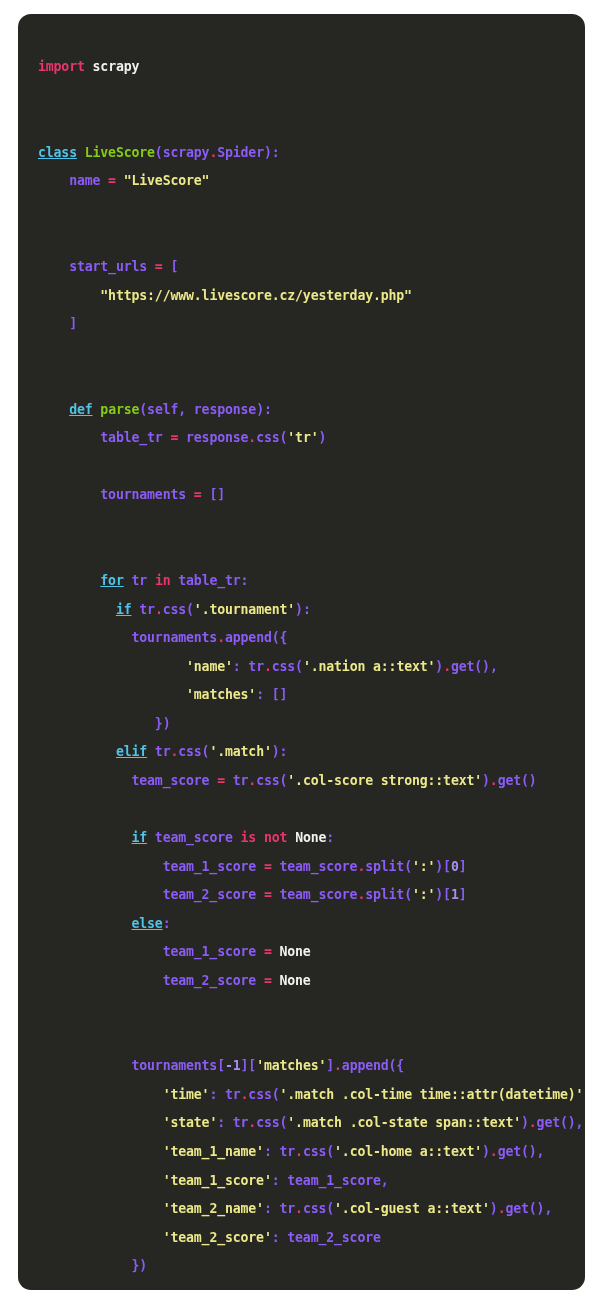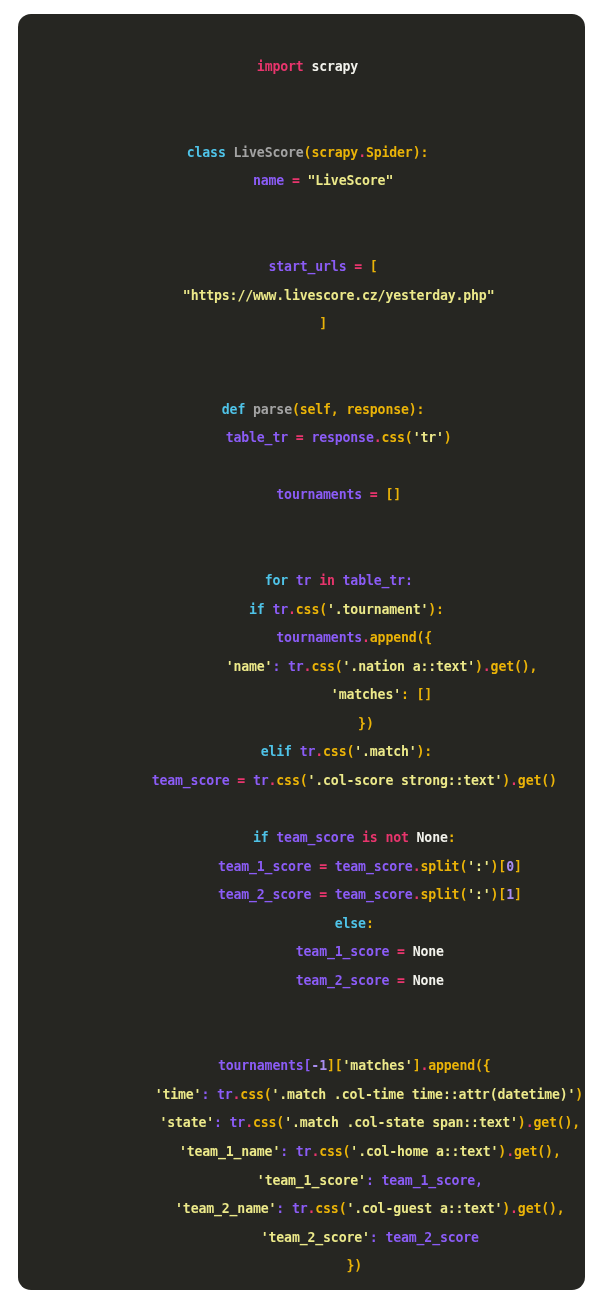--- a/index.html
+++ b/index.html
@@ -32,34 +32,33 @@
     font-size: 13.2px;
     font-weight: bold;
     line-height: 28.55px;
     letter-spacing: -0.15px;
     color: #f2f2ec;
   }
   .ln {
     display: block;
     white-space: pre;
     height: 28.55px;
-    padding-left: 12px;
+    padding-left: 20px;
     overflow: hidden;
-    text-align: center;
   }
   .tok { white-space: pre; }
   
   .t-kw   { color: #e8356d; }
-  .t-ctl  { color: #4fc3e8; }
-  .t-def  { color: #a3a3a3; }
+  .t-ctl  { color: #4fc3e8; text-decoration: underline; }
+  .t-def  { color: #84cc16; }
   .t-name { color: #f2f2ec; }
   .t-str  { color: #ece98a; }
   .t-num  { color: #a98ef0; }
   .t-op   { color: #e8356d; }
-  .t-pun  { color: #eab308; }
+  .t-pun  { color: #8b5cf6; }
   .t-dot  { color: #e8356d; }
   .t-plain{ color: #8b5cf6; }
 </style>
 </head>
 <body>
 
 <div id="code-card">
   <pre id="code-body"><span class="ln"><span class="tok t-kw">import</span><span class="tok t-plain"> </span><span class="tok t-name">scrapy</span></span><span class="ln">&nbsp;</span><span class="ln">&nbsp;</span><span class="ln"><span class="tok t-ctl">class</span><span class="tok t-plain"> </span><span class="tok t-def">LiveScore</span><span class="tok t-pun">(scrapy</span><span class="tok t-dot">.</span><span class="tok t-pun">Spider):</span></span><span class="ln"><span class="tok t-plain">    name </span><span class="tok t-op">=</span><span class="tok t-plain"> </span><span class="tok t-str">"LiveScore"</span></span><span class="ln">&nbsp;</span><span class="ln">&nbsp;</span><span class="ln"><span class="tok t-plain">    start_urls </span><span class="tok t-op">=</span><span class="tok t-pun"> [</span></span><span class="ln"><span class="tok t-plain">        </span><span class="tok t-str">"https://www.livescore.cz/yesterday.php"</span></span><span class="ln"><span class="tok t-pun">    ]</span></span><span class="ln">&nbsp;</span><span class="ln">&nbsp;</span><span class="ln"><span class="tok t-plain">    </span><span class="tok t-ctl">def</span><span class="tok t-plain"> </span><span class="tok t-def">parse</span><span class="tok t-pun">(self, response):</span></span><span class="ln"><span class="tok t-plain">        table_tr </span><span class="tok t-op">=</span><span class="tok t-plain"> response</span><span class="tok t-dot">.</span><span class="tok t-pun">css(</span><span class="tok t-str">'tr'</span><span class="tok t-pun">)</span></span><span class="ln">&nbsp;</span><span class="ln"><span class="tok t-plain">        tournaments </span><span class="tok t-op">=</span><span class="tok t-pun"> []</span></span><span class="ln">&nbsp;</span><span class="ln">&nbsp;</span><span class="ln"><span class="tok t-plain">        </span><span class="tok t-ctl">for</span><span class="tok t-plain"> tr </span><span class="tok t-op">in</span><span class="tok t-plain"> table_tr:</span></span><span class="ln"><span class="tok t-plain">          </span><span class="tok t-ctl">if</span><span class="tok t-plain"> tr</span><span class="tok t-dot">.</span><span class="tok t-pun">css(</span><span class="tok t-str">'.tournament'</span><span class="tok t-pun">):</span></span><span class="ln"><span class="tok t-plain">            tournaments</span><span class="tok t-dot">.</span><span class="tok t-pun">append({</span></span><span class="ln"><span class="tok t-plain">                   </span><span class="tok t-str">'name'</span><span class="tok t-plain">: tr</span><span class="tok t-dot">.</span><span class="tok t-pun">css(</span><span class="tok t-str">'.nation a::text'</span><span class="tok t-pun">)</span><span class="tok t-dot">.</span><span class="tok t-pun">get(),</span></span><span class="ln"><span class="tok t-plain">                   </span><span class="tok t-str">'matches'</span><span class="tok t-pun">: []</span></span><span class="ln"><span class="tok t-pun">               })</span></span><span class="ln"><span class="tok t-plain">          </span><span class="tok t-ctl">elif</span><span class="tok t-plain"> tr</span><span class="tok t-dot">.</span><span class="tok t-pun">css(</span><span class="tok t-str">'.match'</span><span class="tok t-pun">):</span></span><span class="ln"><span class="tok t-plain">            team_score </span><span class="tok t-op">=</span><span class="tok t-plain"> tr</span><span class="tok t-dot">.</span><span class="tok t-pun">css(</span><span class="tok t-str">'.col-score strong::text'</span><span class="tok t-pun">)</span><span class="tok t-dot">.</span><span class="tok t-pun">get()</span></span><span class="ln">&nbsp;</span><span class="ln"><span class="tok t-plain">            </span><span class="tok t-ctl">if</span><span class="tok t-plain"> team_score </span><span class="tok t-op">is</span><span class="tok t-plain"> </span><span class="tok t-op">not</span><span class="tok t-plain"> </span><span class="tok t-name">None</span><span class="tok t-pun">:</span></span><span class="ln"><span class="tok t-plain">                team_1_score </span><span class="tok t-op">=</span><span class="tok t-plain"> team_score</span><span class="tok t-dot">.</span><span class="tok t-pun">split(</span><span class="tok t-str">':'</span><span class="tok t-pun">)[</span><span class="tok t-num">0</span><span class="tok t-pun">]</span></span><span class="ln"><span class="tok t-plain">                team_2_score </span><span class="tok t-op">=</span><span class="tok t-plain"> team_score</span><span class="tok t-dot">.</span><span class="tok t-pun">split(</span><span class="tok t-str">':'</span><span class="tok t-pun">)[</span><span class="tok t-num">1</span><span class="tok t-pun">]</span></span><span class="ln"><span class="tok t-plain">            </span><span class="tok t-ctl">else</span><span class="tok t-pun">:</span></span><span class="ln"><span class="tok t-plain">                team_1_score </span><span class="tok t-op">=</span><span class="tok t-plain"> </span><span class="tok t-name">None</span></span><span class="ln"><span class="tok t-plain">                team_2_score </span><span class="tok t-op">=</span><span class="tok t-plain"> </span><span class="tok t-name">None</span></span><span class="ln">&nbsp;</span><span class="ln">&nbsp;</span><span class="ln"><span class="tok t-plain">            tournaments[</span><span class="tok t-num">-1</span><span class="tok t-pun">][</span><span class="tok t-str">'matches'</span><span class="tok t-pun">]</span><span class="tok t-dot">.</span><span class="tok t-pun">append({</span></span><span class="ln"><span class="tok t-plain">                </span><span class="tok t-str">'time'</span><span class="tok t-plain">: tr</span><span class="tok t-dot">.</span><span class="tok t-pun">css(</span><span class="tok t-str">'.match .col-time time::attr(datetime)'</span><span class="tok t-pun">)</span><span class="tok t-dot">.</span></span><span class="ln"><span class="tok t-plain">                </span><span class="tok t-str">'state'</span><span class="tok t-plain">: tr</span><span class="tok t-dot">.</span><span class="tok t-pun">css(</span><span class="tok t-str">'.match .col-state span::text'</span><span class="tok t-pun">)</span><span class="tok t-dot">.</span><span class="tok t-pun">get(),</span></span><span class="ln"><span class="tok t-plain">                </span><span class="tok t-str">'team_1_name'</span><span class="tok t-plain">: tr</span><span class="tok t-dot">.</span><span class="tok t-pun">css(</span><span class="tok t-str">'.col-home a::text'</span><span class="tok t-pun">)</span><span class="tok t-dot">.</span><span class="tok t-pun">get(),</span></span><span class="ln"><span class="tok t-plain">                </span><span class="tok t-str">'team_1_score'</span><span class="tok t-plain">: team_1_score,</span></span><span class="ln"><span class="tok t-plain">                </span><span class="tok t-str">'team_2_name'</span><span class="tok t-plain">: tr</span><span class="tok t-dot">.</span><span class="tok t-pun">css(</span><span class="tok t-str">'.col-guest a::text'</span><span class="tok t-pun">)</span><span class="tok t-dot">.</span><span class="tok t-pun">get(),</span></span><span class="ln"><span class="tok t-plain">                </span><span class="tok t-str">'team_2_score'</span><span class="tok t-plain">: team_2_score</span></span><span class="ln"><span class="tok t-pun">            })</span></span><span class="ln">&nbsp;</span></pre>
 </div>
 

